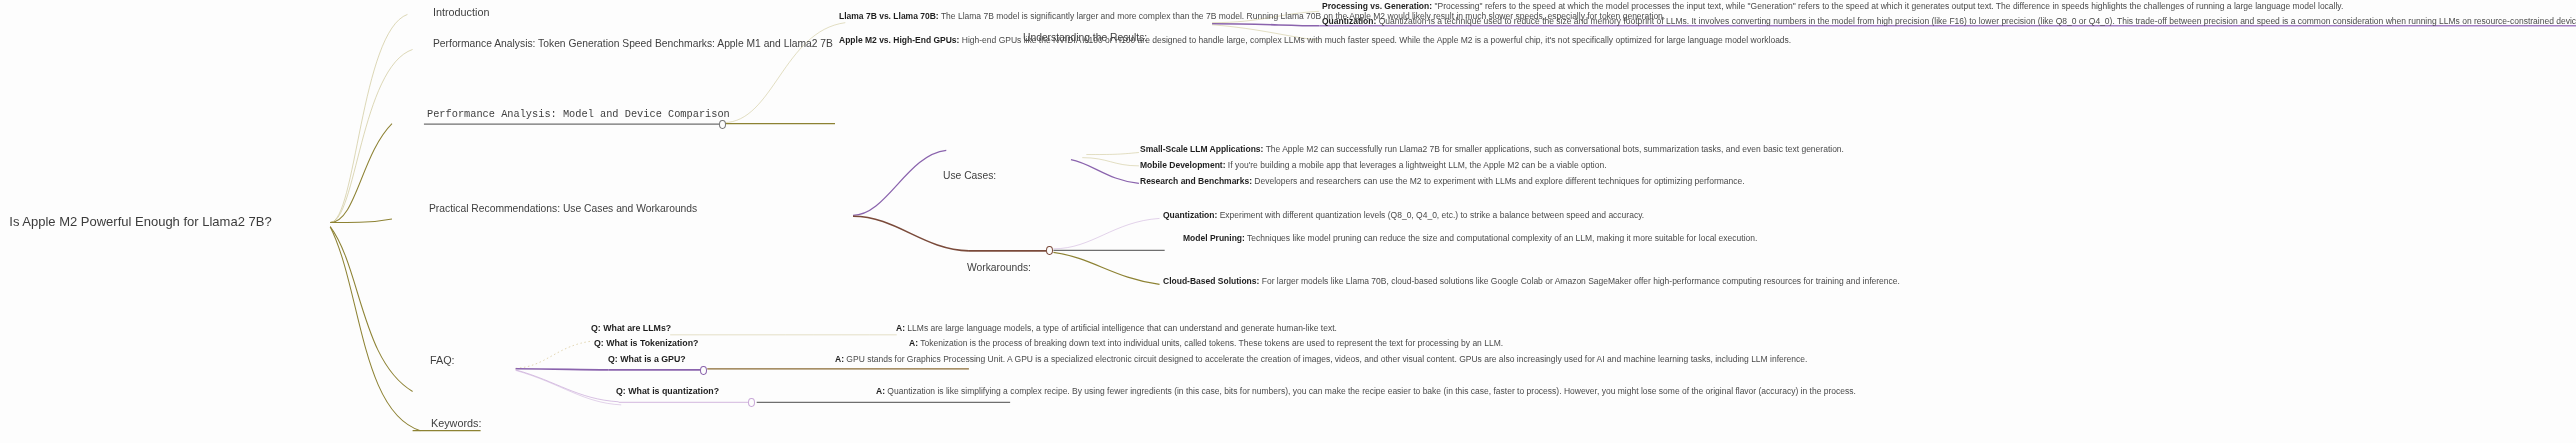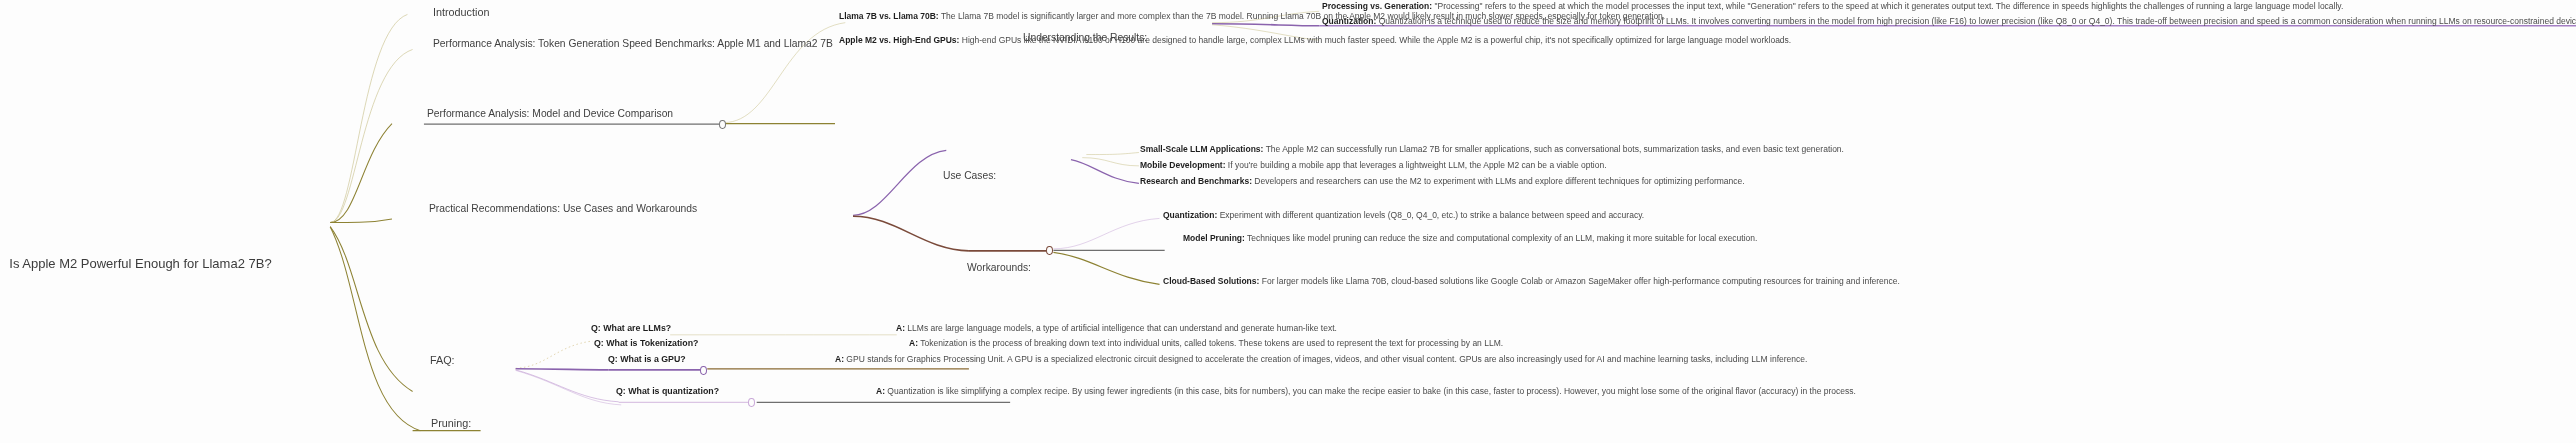--- a/index.html
+++ b/index.html
@@ -27,21 +27,20 @@
     white-space:nowrap;
     line-height:1.05;
   }
   .node .txt{display:inline-block;}
 
   
   .root{
     font-size:13px;
     color:#3c3c3c;
     font-weight:400;
-    margin-top:42px;
   }
   
   .lvl1{
     font-size:10.8px;
     color:#3f3f3f;
     font-weight:400;
   }
   
   .lvl2{
     font-size:10.3px;
@@ -138,35 +137,35 @@
   </div>
 
   <div class="node lvl1" style="left:433px;top:7.2px;">
     <span class="txt">Introduction</span>
   </div>
 
   <div class="node lvl1" style="left:433px;top:39px;font-size:10.3px;">
     <span class="txt">Performance Analysis: Token Generation Speed Benchmarks: Apple M1 and Llama2 7B</span>
   </div>
 
-  <div class="node lvl1" style="left:427px;top:109px;font-size:10.3px;">
+  <div class="node lvl1" style="left:427px;top:109px;font-size:10.3px;font-family:Liberation Mono, monospace;">
     <span class="txt">Performance Analysis: Model and Device Comparison</span>
   </div>
   <div class="handle h-grey" style="left:719px;top:120px;"></div>
 
   <div class="node lvl1" style="left:429px;top:204px;font-size:10.3px;">
     <span class="txt">Practical Recommendations: Use Cases and Workarounds</span>
   </div>
 
   <div class="node lvl1" style="left:430px;top:355px;">
     <span class="txt">FAQ:</span>
   </div>
 
   <div class="node lvl1" style="left:431px;top:418px;">
-    <span class="txt">Pruning:</span>
+    <span class="txt">Keywords:</span>
   </div>
 
   <div class="node lvl2" style="left:1023px;top:7.2px;">
     <span class="txt">Understanding the Results:</span>
   </div>
 
   <div class="node leaf" style="left:1322px;top:2.1px;">
     <b class="lead">Processing vs. Generation:</b>
     <span>"Processing" refers to the speed at which the model processes the input text, while "Generation" refers to the speed at which it generates output text. The difference in speeds highlights the challenges of running a large language model locally.</span>
   </div>

